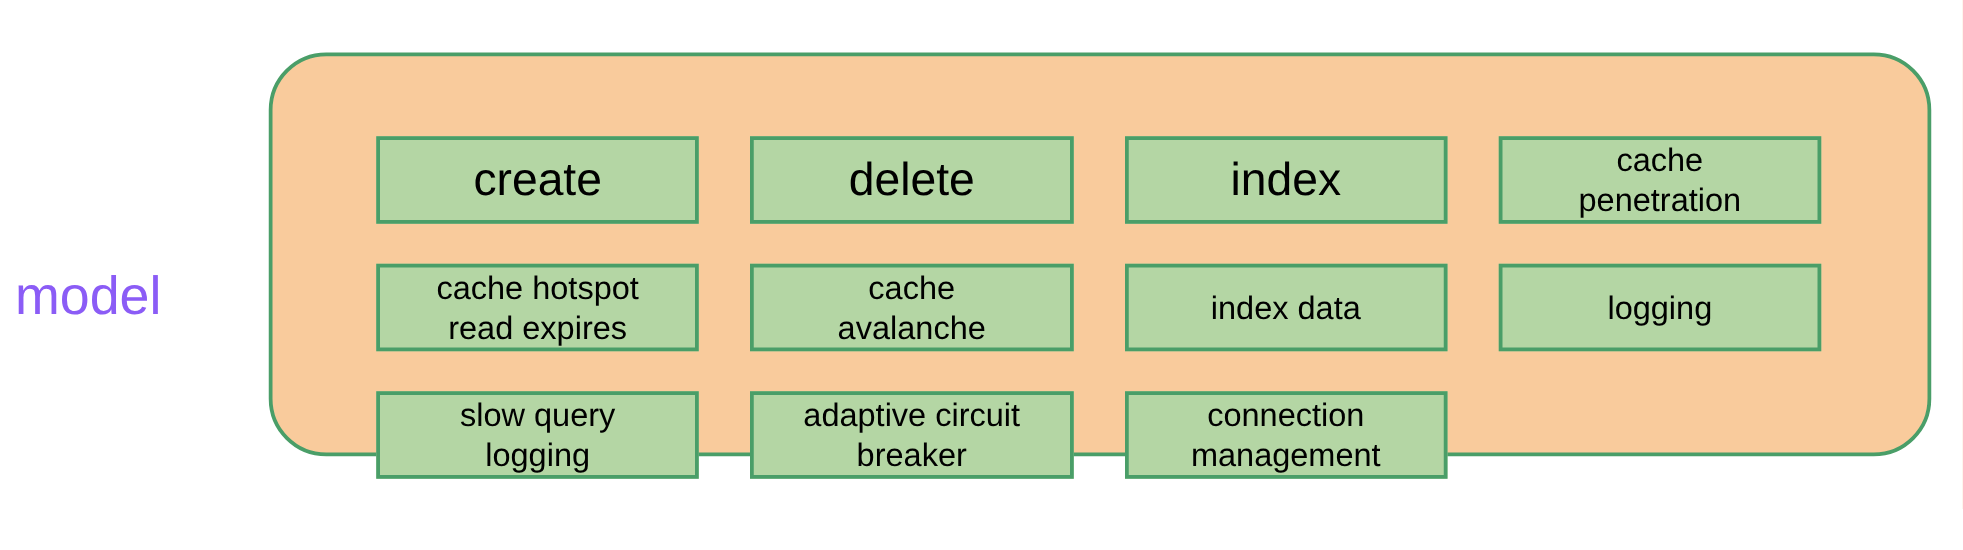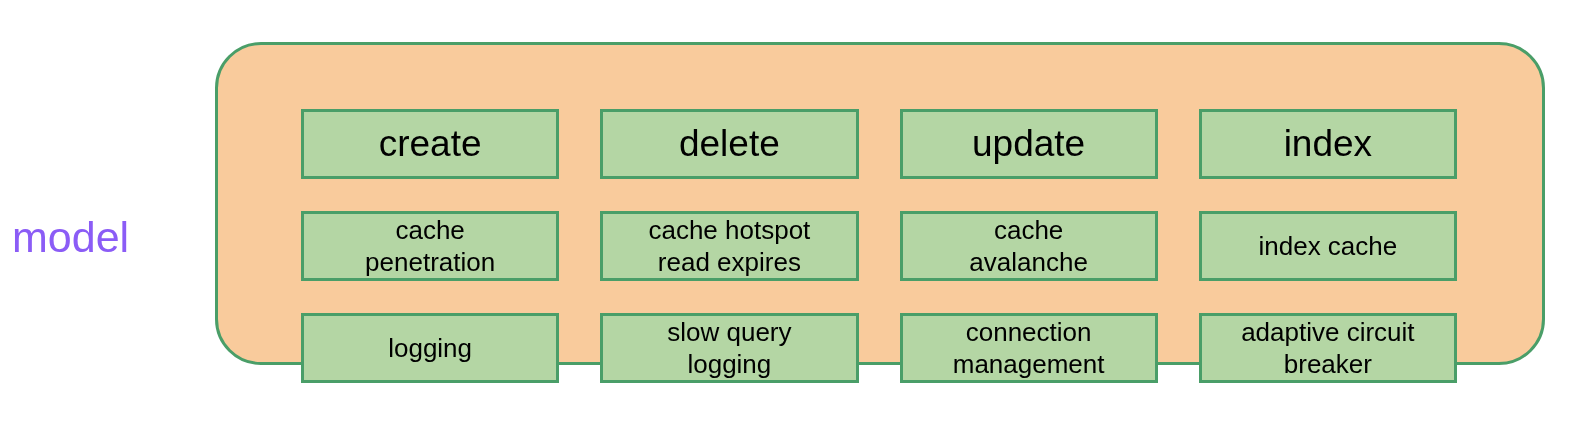--- a/index.html
+++ b/index.html
@@ -65,33 +65,32 @@
 <body>
 
 <div class="canvas">
 
   <div class="model-label">model</div>
 
   <div class="container">
 
     <div class="box header">create</div>
     <div class="box header">delete</div>
-    <div class="box header">update</div>
     <div class="box header">index</div>
 
     <div class="box">cache
 penetration</div>
     <div class="box">cache hotspot
 read expires</div>
     <div class="box">cache
 avalanche</div>
-    <div class="box">index cache</div>
+    <div class="box">index data</div>
 
     <div class="box">logging</div>
     <div class="box">slow query
 logging</div>
+    <div class="box">adaptive circuit
+breaker</div>
     <div class="box">connection
 management</div>
-    <div class="box">adaptive circuit
-breaker</div>
 
   </div>
 </div>
 
 </body></html>

